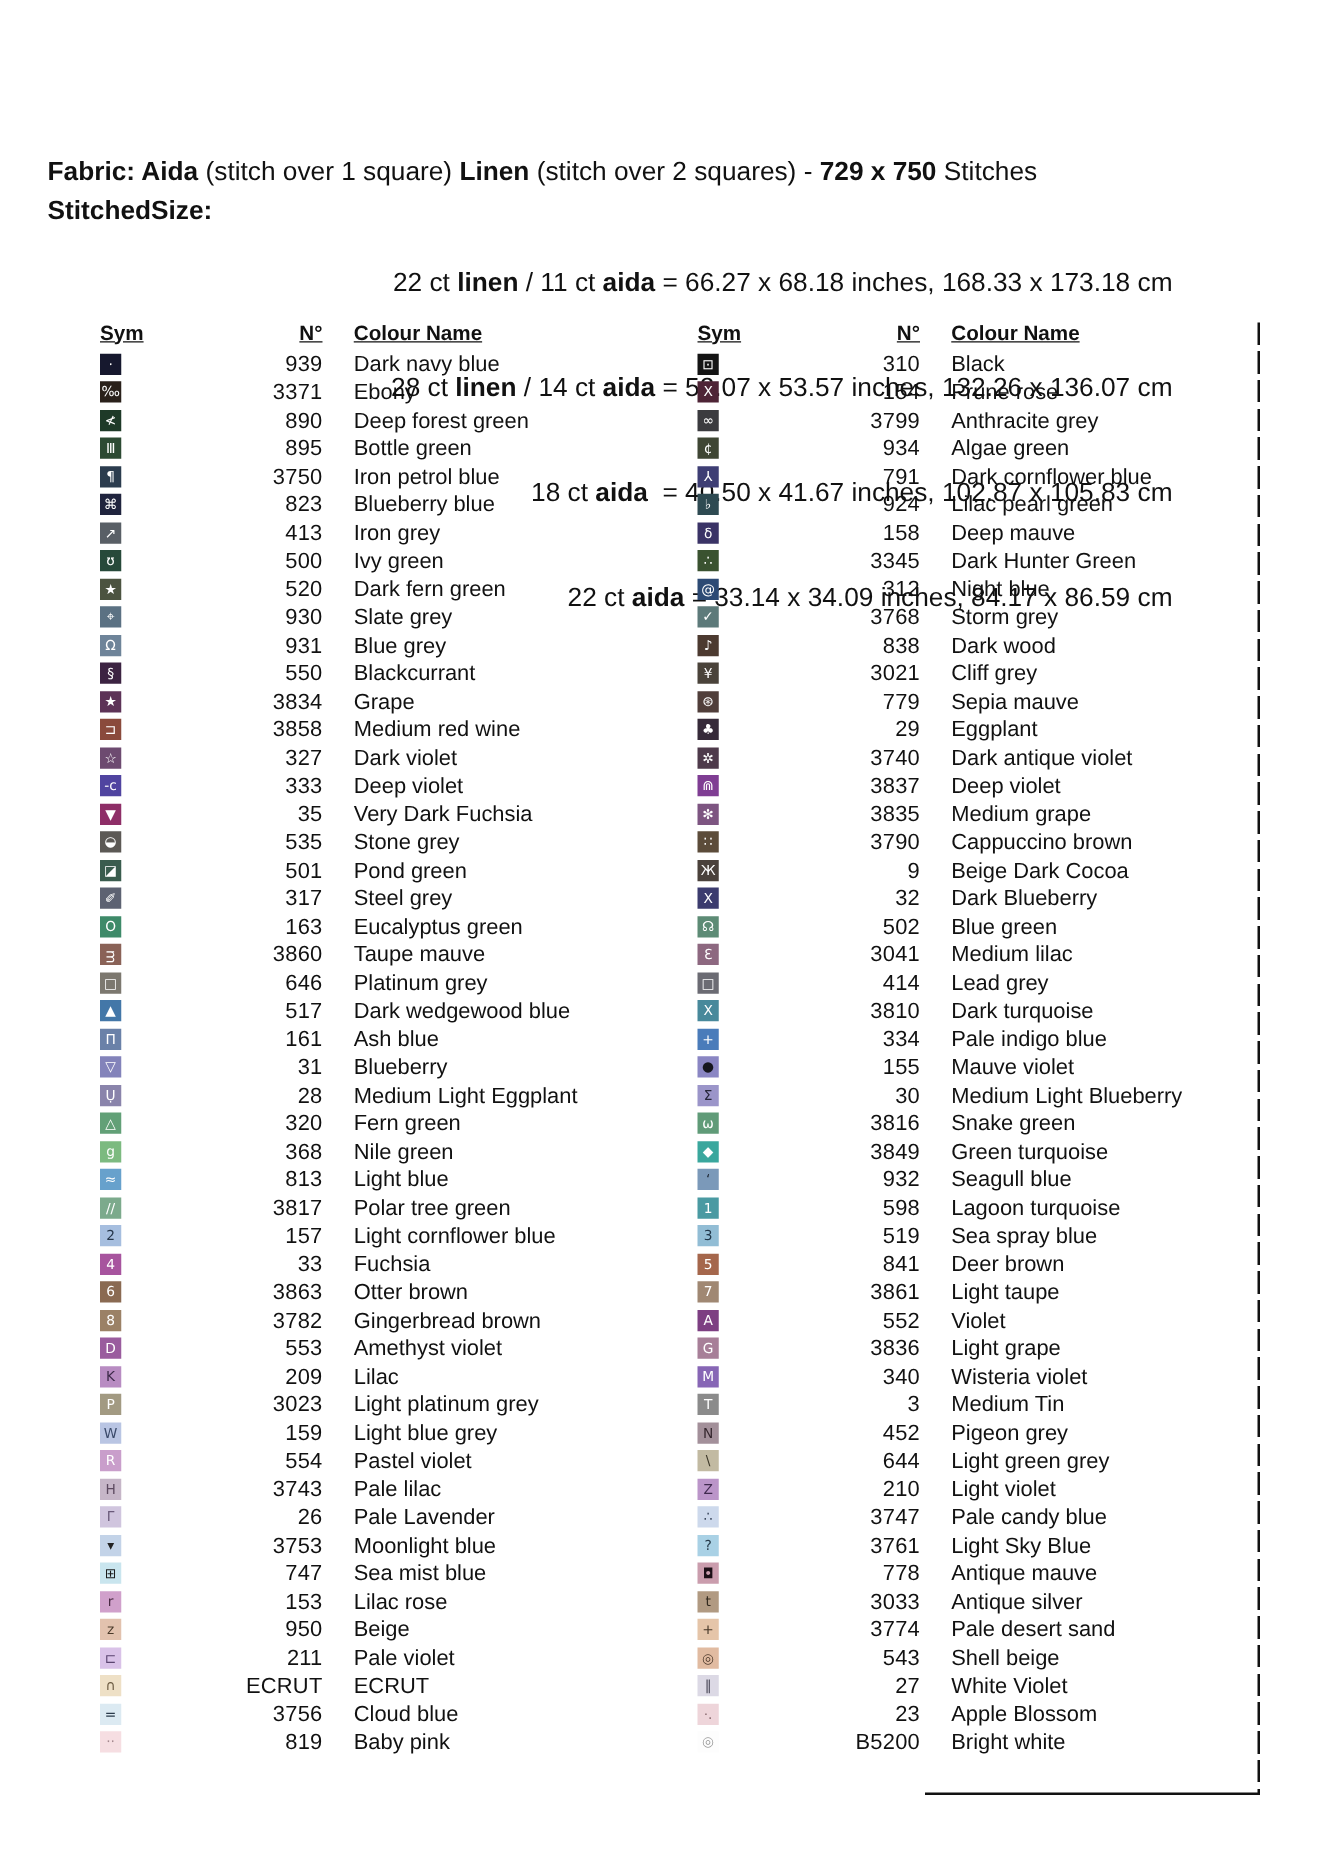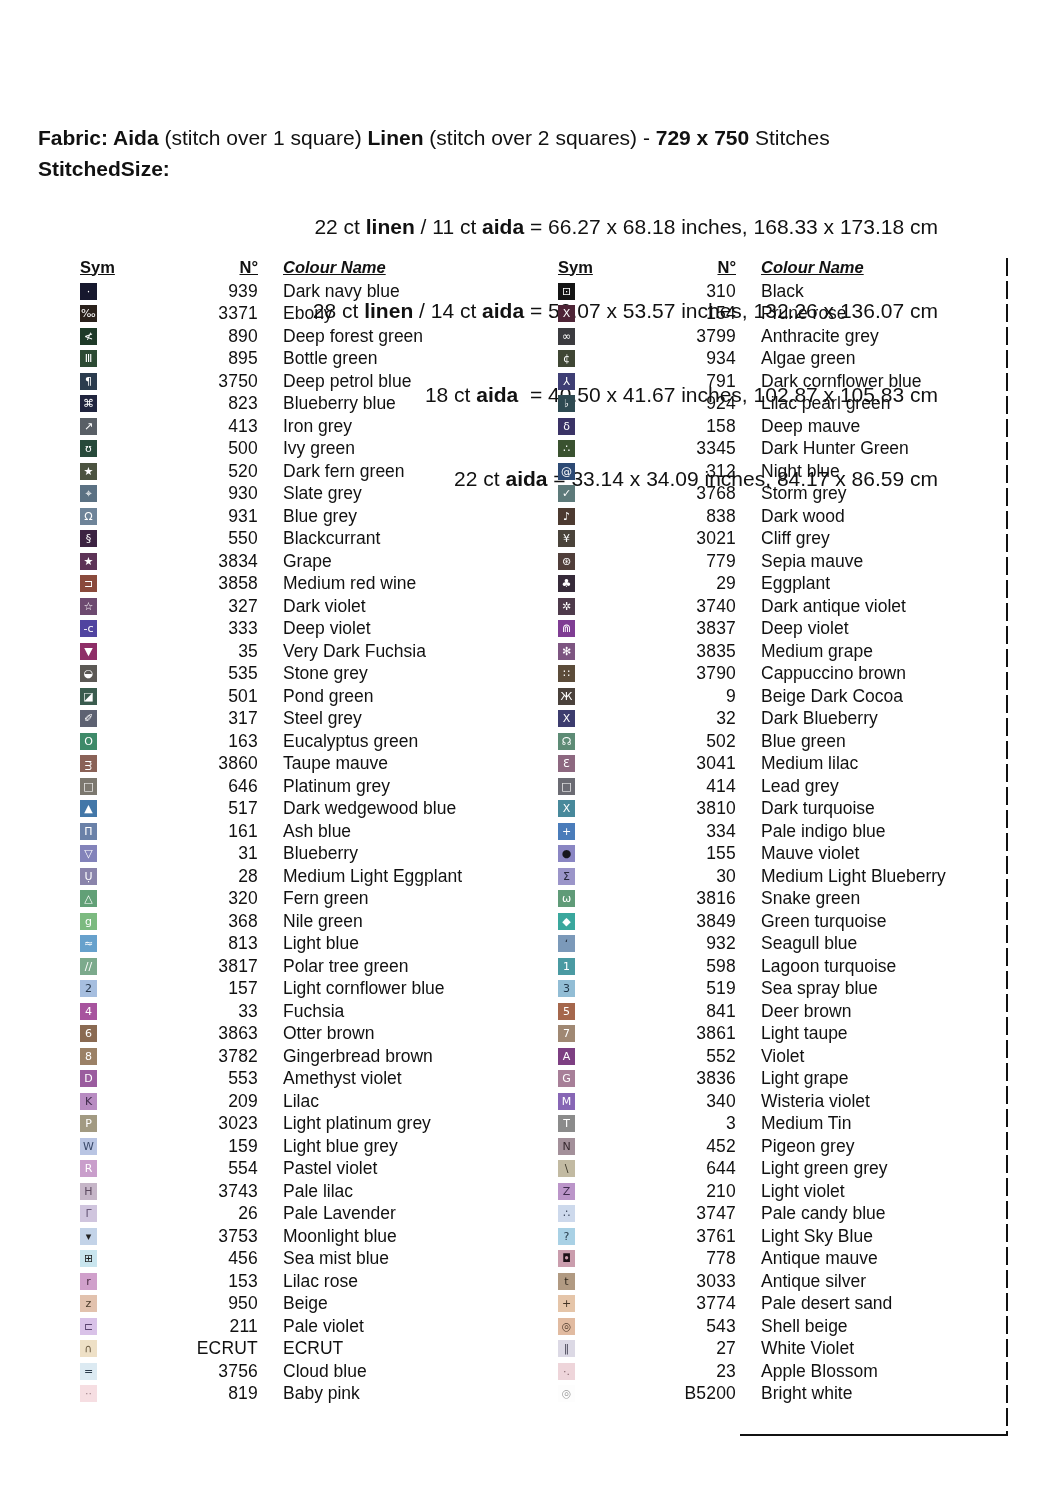--- a/index.html
+++ b/index.html
@@ -16,21 +16,21 @@
   .sizes{position:absolute;top:157px;left:180px;width:758px;text-align:right;
          font-size:21px;line-height:28px;white-space:pre;}
 
   .legend{position:absolute;top:256px;left:80px;display:flex;}
   .col{display:flex;flex-direction:column;}
   .col-left{width:478px;}
   .col-right{width:450px;}
   .hdr{display:flex;align-items:center;height:22px;font-size:16.5px;font-weight:bold;margin-bottom:2px;}
   .hdr .h-sym{width:28px;text-decoration:underline;}
   .hdr .h-num{width:150px;text-align:right;text-decoration:underline;}
-  .hdr .h-name{padding-left:25px;text-decoration:underline;font-style:italic;}
+  .hdr .h-name{padding-left:25px;text-decoration:underline;}
 
   .row{display:flex;align-items:center;height:22.5px;}
   .sym{width:17px;height:17px;margin-right:11px;flex:0 0 17px;
        font-family:"DejaVu Sans",sans-serif;font-size:11px;line-height:17px;
        text-align:center;display:inline-block;overflow:hidden;}
   .num{width:150px;text-align:right;font-size:17.5px;letter-spacing:.2px;}
   .cname{padding-left:25px;font-size:17.5px;white-space:nowrap;}
 
   .vrule{position:absolute;left:1006px;top:258px;width:2px;height:1178px;
          background:repeating-linear-gradient(to bottom,#111 0 18px,transparent 18px 23px);}
@@ -76,21 +76,21 @@
             <span class="cname">Deep forest green</span>
           </div>
           <div class="row">
             <span class="sym" style="background: rgb(44, 74, 51); color: rgb(255, 255, 255);">Ⅲ</span>
             <span class="num">895</span>
             <span class="cname">Bottle green</span>
           </div>
           <div class="row">
             <span class="sym" style="background: rgb(43, 60, 78); color: rgb(255, 255, 255);">¶</span>
             <span class="num">3750</span>
-            <span class="cname">Deep petrol blue</span>
+            <span class="cname">Iron petrol blue</span>
           </div>
           <div class="row">
             <span class="sym" style="background: rgb(32, 36, 62); color: rgb(255, 255, 255);">⌘</span>
             <span class="num">823</span>
             <span class="cname">Blueberry blue</span>
           </div>
           <div class="row">
             <span class="sym" style="background: rgb(89, 95, 102); color: rgb(255, 255, 255);">↗</span>
             <span class="num">413</span>
             <span class="cname">Iron grey</span>
@@ -270,21 +270,21 @@
             <span class="num">26</span>
             <span class="cname">Pale Lavender</span>
           </div>
           <div class="row">
             <span class="sym" style="background: rgb(195, 211, 232); color: rgb(34, 34, 34);">▾</span>
             <span class="num">3753</span>
             <span class="cname">Moonlight blue</span>
           </div>
           <div class="row">
             <span class="sym" style="background: rgb(201, 229, 238); color: rgb(26, 26, 26);">⊞</span>
-            <span class="num">456</span>
+            <span class="num">747</span>
             <span class="cname">Sea mist blue</span>
           </div>
           <div class="row">
             <span class="sym" style="background: rgb(208, 160, 203); color: rgb(74, 42, 68);">r</span>
             <span class="num">153</span>
             <span class="cname">Lilac rose</span>
           </div>
           <div class="row">
             <span class="sym" style="background: rgb(226, 194, 174); color: rgb(74, 58, 42);">z</span>
             <span class="num">950</span>

